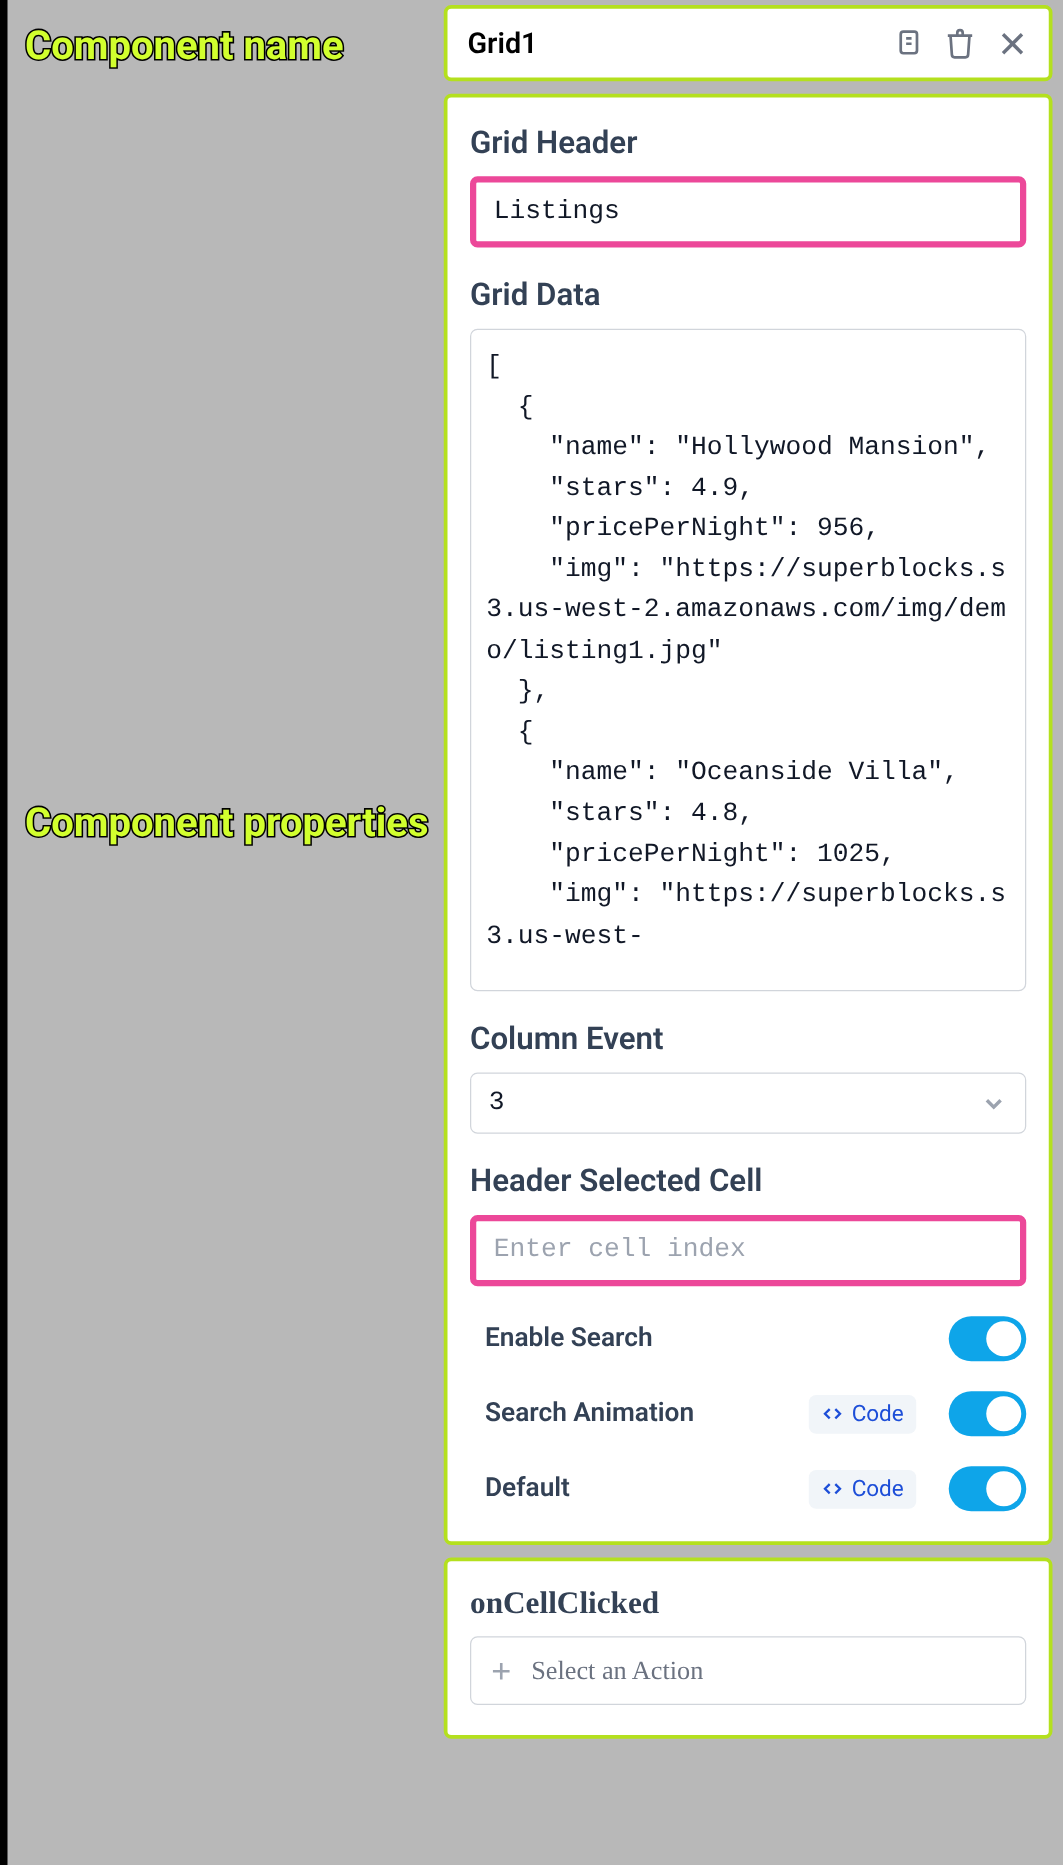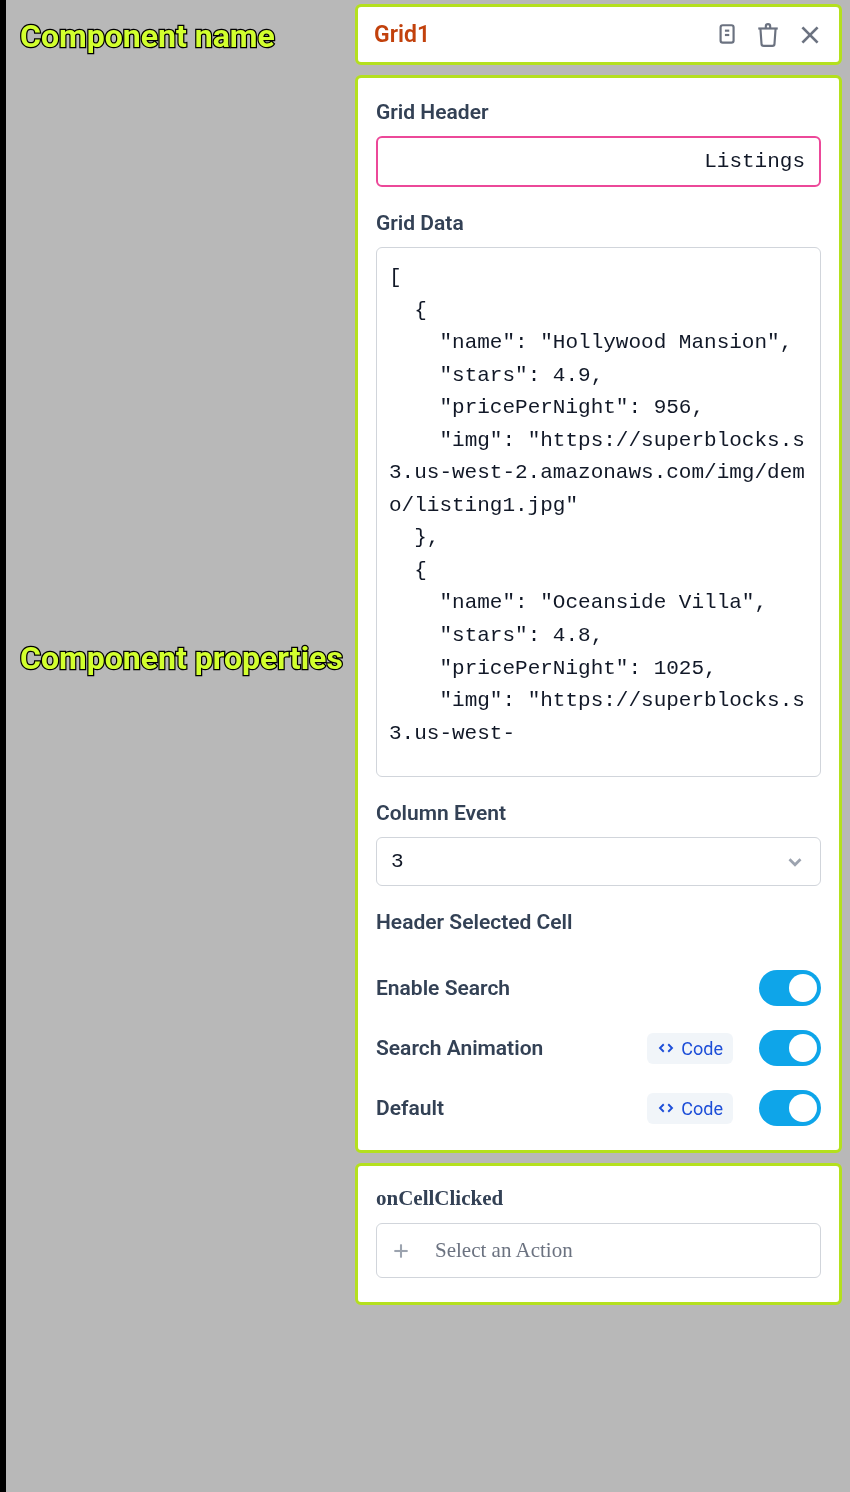--- a/index.html
+++ b/index.html
@@ -48,21 +48,21 @@
   border-radius: 6px;
 }
 .header-card {
   display: flex;
   align-items: center;
   padding: 14px 16px;
 }
 .header-title {
   font-size: 23px;
   font-weight: 600;
-  color: #c2410c;
+  color: #000000;
   flex: 1;
 }
 .header-icons {
   display: flex;
   gap: 16px;
   align-items: center;
 }
 .hicon {
   width: 26px;
   height: 26px;
@@ -70,34 +70,33 @@
   cursor: pointer;
 }
 .properties-card {
   padding: 22px 18px 24px 18px;
   display: flex;
   flex-direction: column;
   gap: 24px;
 }
 .prop-group {}
 .prop-label {
-  font-size: 21px;
+  font-size: 25px;
   font-weight: 600;
   color: #334155;
   margin-bottom: 12px;
 }
 .text-input {
   width: 100%;
-  border: 2px solid #ec4899;
+  border: 5px solid #ec4899;
   border-radius: 6px;
   padding: 12px 14px;
   font-family: "SFMono-Regular", Consolas, "Liberation Mono", Menlo, monospace;
   font-size: 21px;
   color: #111827;
-  text-align: right;
 }
 .text-input::placeholder {
   color: #9ca3af;
 }
 .code-area {
   width: 100%;
   height: 530px;
   border: 1px solid #d1d5db;
   border-radius: 6px;
   padding: 14px 12px;
@@ -129,20 +128,21 @@
 }
 .chev {
   width: 22px;
   height: 22px;
   color: #9ca3af;
 }
 .toggle-row {
   display: flex;
   align-items: center;
   gap: 12px;
+  margin-left: 12px;
 }
 .toggle-row .tlabel {
   font-size: 21px;
   font-weight: 600;
   color: #334155;
   flex: 1;
 }
 .code-badge {
   display: inline-flex;
   align-items: center;
@@ -177,21 +177,21 @@
   padding: 20px 18px 24px 18px;
   font-family: Liberation Serif, serif;
 }
 .action-btn {
   width: 100%;
   border: 1px solid #d1d5db;
   border-radius: 6px;
   padding: 14px;
   display: flex;
   align-items: center;
-  gap: 24px;
+  gap: 14px;
   font-size: 21px;
   color: #6b7280;
   cursor: pointer;
   background: #fff;
 }
 .plus {
   width: 20px;
   height: 20px;
   color: #9ca3af;
 }
@@ -256,20 +256,21 @@
         <div class="select-input">
           <span>3</span>
           <svg class="chev" viewBox="0 0 24 24" fill="none" stroke="currentColor" stroke-width="3">
               <polyline points="6 9 12 15 18 9"></polyline>
             </svg>
         </div>
       </div>
 
       <div class="prop-group">
         <div class="prop-label">Header Selected Cell</div>
+        <input class="text-input" type="text" placeholder="Enter cell index" style="">
       </div>
 
       <div class="toggle-row">
         <div class="tlabel">Enable Search</div>
         <div class="toggle"></div>
       </div>
 
       <div class="toggle-row">
         <div class="tlabel">Search Animation</div>
         <div class="code-badge">

